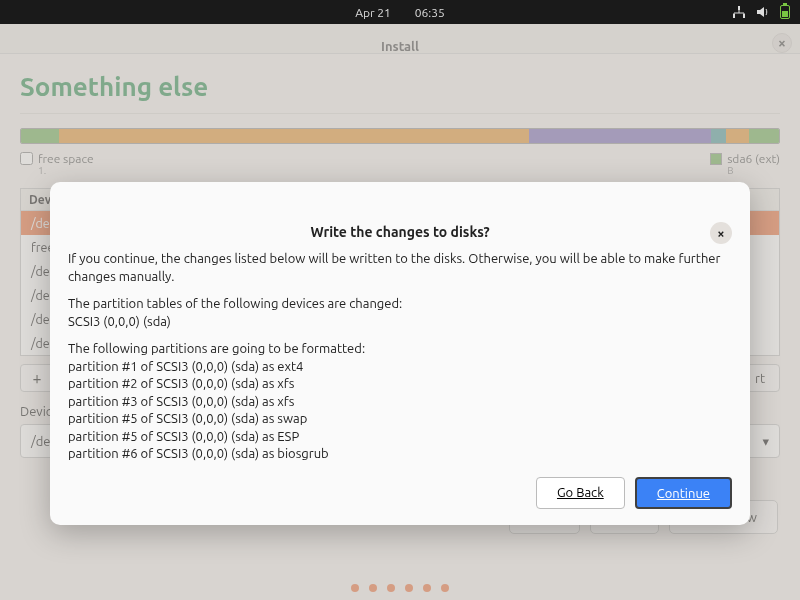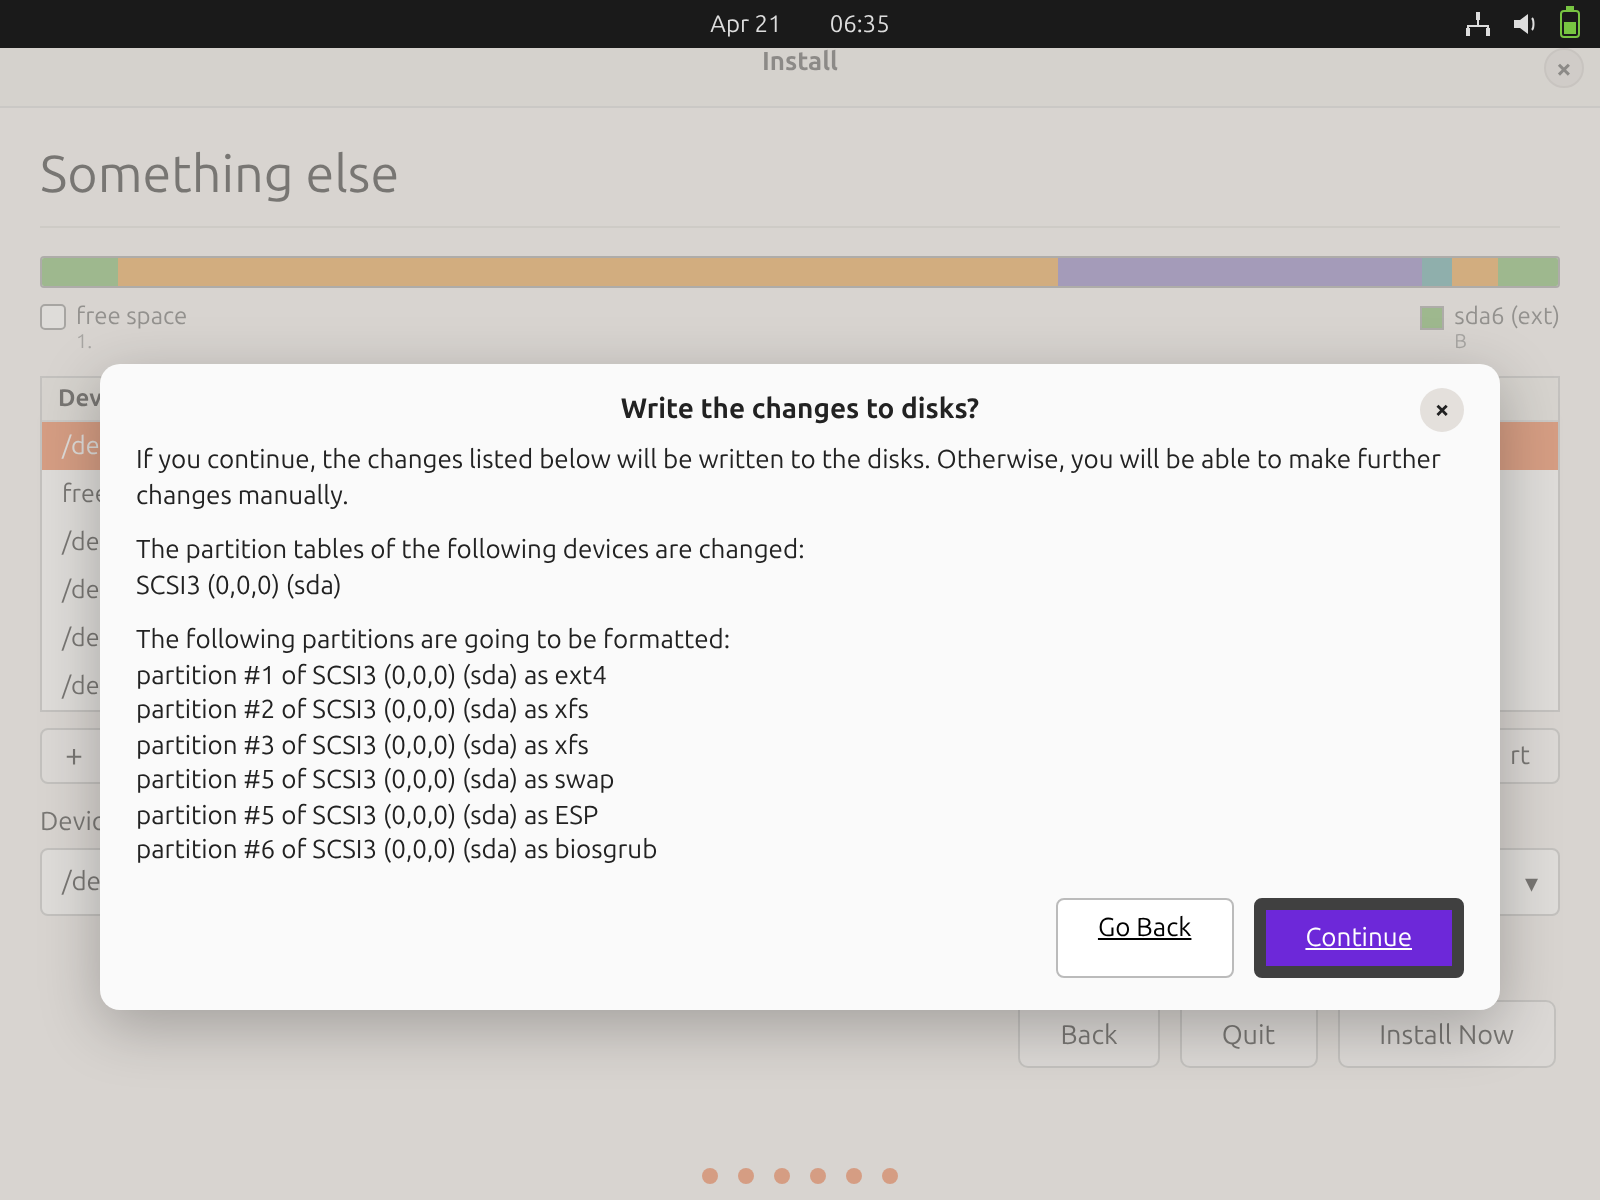--- a/index.html
+++ b/index.html
@@ -15,30 +15,30 @@
   position: relative;
 }
 .menubar .center { position: absolute; left: 50%; transform: translateX(-50%); display: flex; gap: 24px; }
 .menubar .right { margin-left: auto; display: flex; gap: 10px; padding-right: 10px; align-items: center;}
 .tray-icon { width: 14px; height: 14px; display: inline-block; }
 .battery { width: 10px; height: 14px; border: 1.5px solid #78c542; border-radius: 2px; position: relative;}
 .battery:before { content:""; position:absolute; top:-3px; left:2px; width:4px; height:2px; background:#78c542;}
 .battery:after { content:""; position:absolute; bottom:1px; left:1px; right:1px; height:6px; background:#78c542;}
 .titlebar {
   height: 30px; background: #e9e5e2; border-bottom: 1px solid #ccc;
-  display: flex; align-items: flex-start; justify-content: center;
+  display: flex; align-items: flex-end; justify-content: center;
   font-weight: 600; font-size: 13px; position: relative; color:#333;
 }
 .titlebar .close {
   position: absolute; right: 8px; width: 20px; height: 20px;
   border-radius: 50%; background: #dcd8d4; border:1px solid #c8c4c0;
   display:flex; align-items:center; justify-content:center; font-size:14px; cursor:pointer;
 }
 .main { padding: 18px 20px; position: relative; }
-.page-title { font-size: 26px; font-weight: 400; color:#000000; margin-bottom: 10px; }
+.page-title { font-size: 26px; font-weight: 700; color:#15803d; margin-bottom: 10px; }
 hr.sep { border: none; border-top: 1px solid #d8d4d0; margin: 12px 0 14px; }
 .diskbar { height: 16px; display:flex; border:1px solid #888; border-radius:2px; overflow:hidden;}
 .seg { height:100%; }
 .seg.green { background:#5fa644; }
 .seg.orange { background:#e18a1e; }
 .seg.purple { background:#6e5eb0; }
 .seg.teal { background:#3b8e8e; }
 .legendrow { display:flex; gap:14px; margin-top:8px; font-size:12px; color:#444;}
 .legenditem { display:flex; align-items:flex-start; gap:5px;}
 .swatch { width:12px; height:12px; border:1px solid #888; margin-top:1px;}
@@ -58,28 +58,28 @@
 
 .overlay {
   position: absolute; top: 24px; left: 0; right: 0; bottom: 0;
   background: rgba(200,196,192,0.6);
 }
 .modal {
   position:absolute; top:182px; left:50px; width:700px;
   background:#fafafa; border-radius:10px; box-shadow:0 8px 30px rgba(0,0,0,0.25);
   padding: 14px 18px 16px;
 }
-.modal .mtitle { text-align:center; font-weight:700; font-size:14px; color:#222; margin-bottom:10px; position:relative;}
+.modal .mtitle { text-align:center; font-weight:700; font-size:14px; color:#222; margin-bottom:10px; position:relative;margin-top:28px;}
 .modal .mclose { position:absolute; right:0; top:-2px; width:22px; height:22px; border-radius:50%; background:#e4e0dc; display:flex; align-items:center; justify-content:center; font-size:13px; cursor:pointer;}
 .modal .body { font-size:13px; color:#222; line-height:1.35; }
 .modal .body p { margin-bottom: 10px; }
 .modal .btns { display:flex; justify-content:flex-end; gap:10px; margin-top:14px;}
 .modal .mbtn { padding:7px 20px; border-radius:4px; font-size:13px; cursor:pointer;text-decoration:underline;}
 .modal .goback { border:1px solid #bbb; background:#fff; }
-.modal .continue { border:6px solid #404040; background:#6d28d9; color:#fff; }
+.modal .continue { border:2px solid #404040; background:#3b82f6; color:#fff; }
 
 .revert { margin-left:auto; padding:6px 14px; border:1px solid #bbb; border-radius:4px; background:#f8f6f4; font-size:13px;}
 </style>
 </head>
 <body>
 
 <div class="menubar">
   <div class="center">
     <span>Apr 21</span>
     <span>06:35</span>

